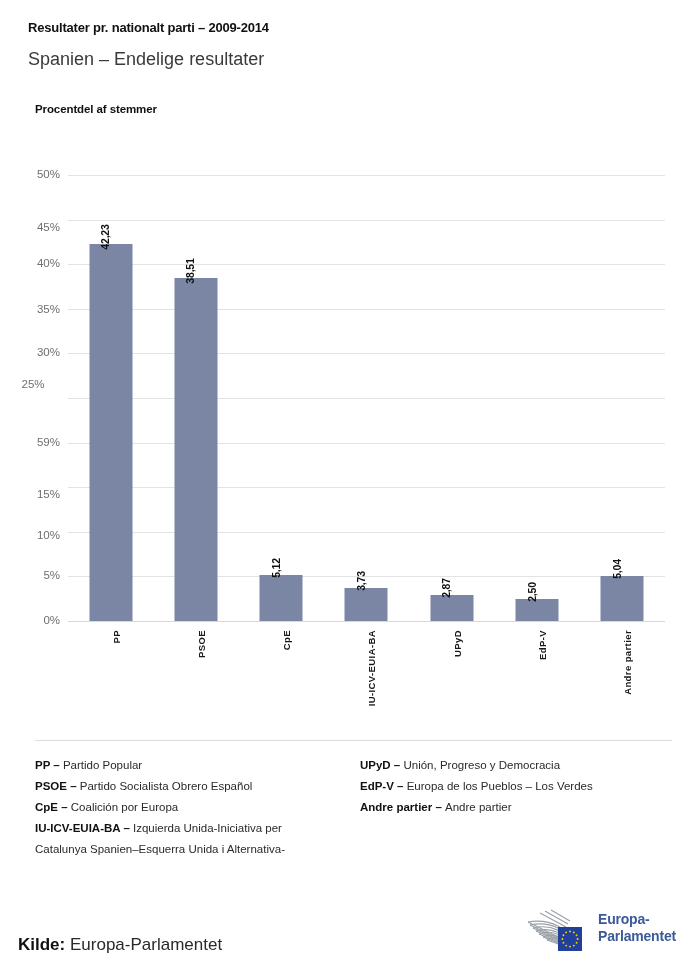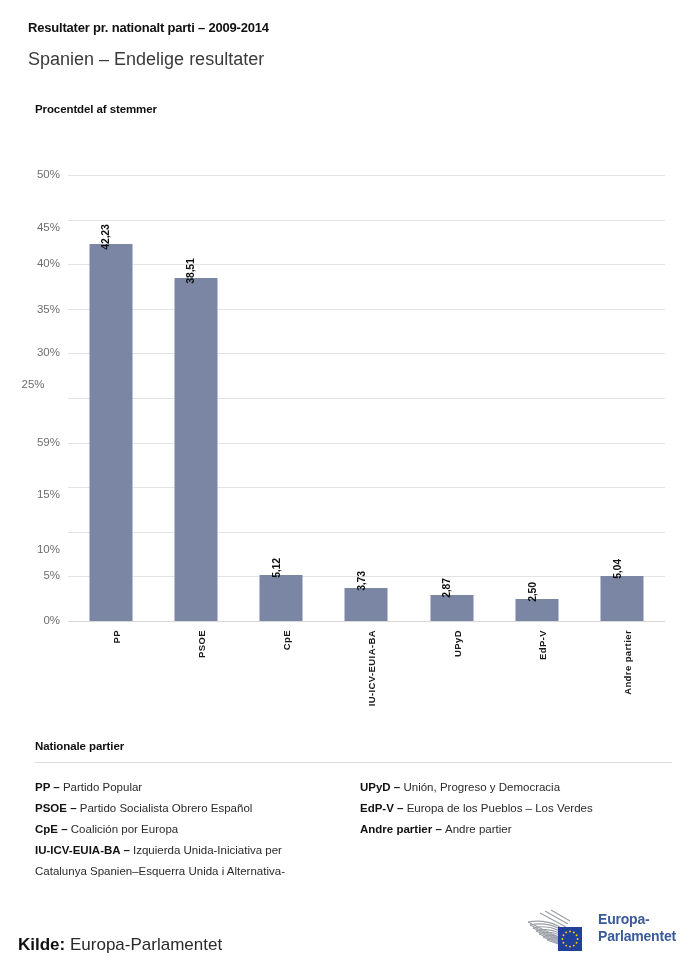--- a/index.html
+++ b/index.html
@@ -192,21 +192,21 @@
 </div>
 <div class="axis-caption">Procentdel af stemmer</div>
 
 <div class="plot">
   <div class="plot-area" id="grid-layer">
       <div class="gridline baseline" style="top: 446px;"></div>
       <div class="ytick" style="top: 440px;">0%</div>
       <div class="gridline" style="top: 401.4px;"></div>
       <div class="ytick" style="top: 395.4px;">5%</div>
       <div class="gridline" style="top: 356.8px;"></div>
-      <div class="ytick" style="top: 369px;">10%</div>
+      <div class="ytick" style="top: 355px;">10%</div>
       <div class="gridline" style="top: 312.2px;"></div>
       <div class="ytick" style="top: 306.2px; margin-top: 8px;">15%</div>
       <div class="gridline" style="top: 267.6px;"></div>
       <div class="ytick" style="top: 261.6px;">59%</div>
       <div class="gridline" style="top: 223px;"></div>
       <div class="ytick" style="top: 204px; text-align: center;">25%</div>
       <div class="gridline" style="top: 178.4px;"></div>
       <div class="ytick" style="top: 172.4px;">30%</div>
       <div class="gridline" style="top: 133.8px;"></div>
       <div class="ytick" style="top: 129px;">35%</div>
@@ -257,21 +257,20 @@
       <div class="bar-slot" style="left: 511.714px; width: 85.2857px;">
         <div class="bar" style="height: 44.9568px; background: rgb(123, 134, 165);">
           <div class="bar-value">5,04</div>
         </div>
         <div class="cat-label">Andre partier</div>
       </div>
     </div>
 </div>
 
 <div class="legend">
-  <div class="legend-title">Nationale partier</div>
   <div class="legend-rule"></div>
   <div class="legend-cols">
     <div class="legend-col" id="legend-left">
         <div class="legend-entry"><b>PP – </b><span>Partido Popular</span></div>
         <div class="legend-entry"><b>PSOE – </b><span>Partido Socialista Obrero Español</span></div>
         <div class="legend-entry"><b>CpE – </b><span>Coalición por Europa</span></div>
         <div class="legend-entry"><b>IU-ICV-EUIA-BA – </b><span>Izquierda Unida-Iniciativa per</span><span class="cont">Catalunya Spanien–Esquerra Unida i Alternativa-</span></div>
       </div>
     <div class="legend-col right" id="legend-right">
         <div class="legend-entry"><b>UPyD – </b><span>Unión, Progreso y Democracia</span></div>

